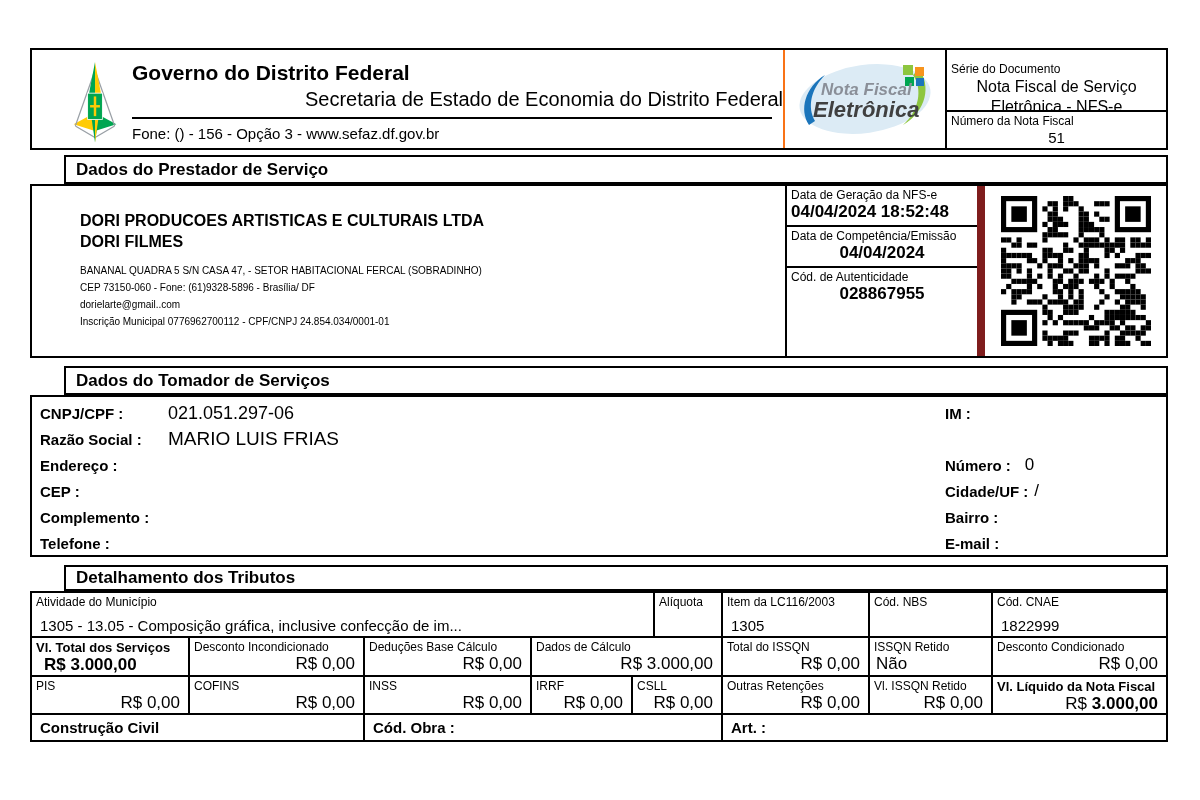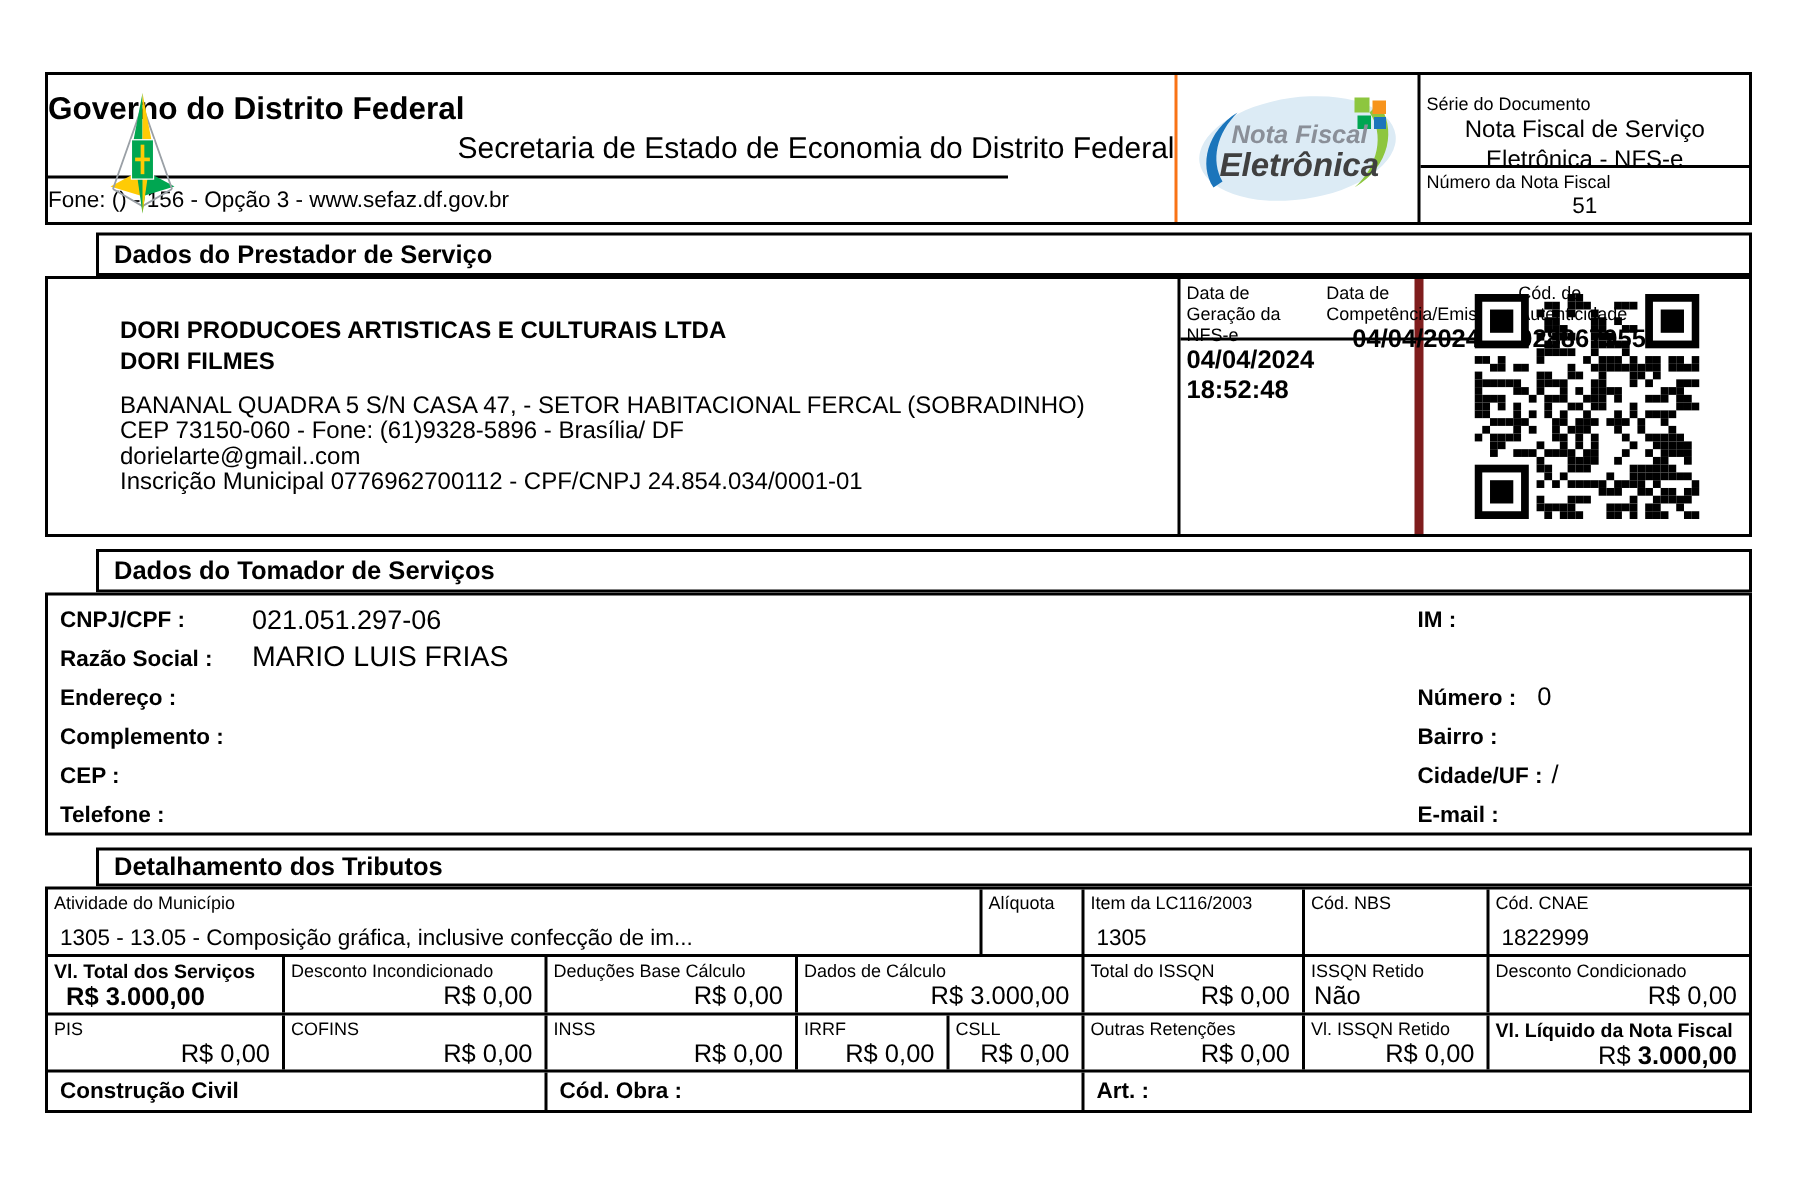--- a/index.html
+++ b/index.html
@@ -4,21 +4,21 @@
 <style>
   * { box-sizing: border-box; margin: 0; padding: 0; }
   html,body { width:1200px; height:800px; background:#fff; overflow:hidden;
     font-family:"Liberation Sans", sans-serif; color:#000; }
   .doc { position:absolute; left:30px; top:48px; width:1138px; }
 
   .box { border:2px solid #000; background:#fff; }
 
   
   .header { display:flex; height:102px; }
-  .h-left { width:751px; position:relative; }
+  .h-left { width:751px; position:relative; padding-left:100px; }
   .gdf-logo { position:absolute; left:38px; top:12px; width:50px; height:82px; }
   .h-title { font-weight:bold; font-size:21px; margin-top:11px; }
   .h-sub   { font-size:20px; margin-top:3px;text-align:right; }
   .h-fone  { font-size:15px; border-top:2px solid #000; margin-top:6px; padding-top:6px; width:640px; }
   .h-logo  { width:162px; border-left:2px solid #f97316; display:flex; align-items:center; justify-content:center;text-align:center; }
   .h-right { width:221px; border-left:2px solid #000; display:flex; flex-direction:column; }
   .h-serie { height:62px; border-bottom:2px solid #000; padding:12px 4px; }
   .h-num   { flex:1; padding:2px 4px; }
   .small-label { font-size:12px; }
   .h-serie-val { font-size:16px; text-align:center; line-height:20px; margin-top:1px; }
@@ -26,23 +26,23 @@
 
   
   .sect { height:29px; margin-top:8px; display:flex; align-items:center; padding-left:10px;
           font-weight:bold; font-size:17px;margin-left:34px; }
   .sect.first { margin-top:5px; }
 
   
   .p-body { display:flex; height:174px; }
   .p-left { width:753px; padding:24px 0 0 48px; }
   .p-name { font-weight:bold; font-size:16px; line-height:21px; }
-  .p-addr { font-size:16px; line-height:17px; margin-top:10px; }
-  .p-mid  { width:164px; border-left:2px solid #000; border-right:6px solid #7f1d1d;
-            display:flex; }
+  .p-addr { font-size:10px; line-height:17px; margin-top:10px; }
+  .p-mid  { width:200px; border-left:2px solid #000; border-right:8px solid #7f1d1d;
+            display:flex; flex-direction:column; }
   .p-cell { border-bottom:2px solid #000; padding:2px 4px; }
   .p-cell:last-child { border-bottom:none; flex:1; }
   .p-val  { font-weight:bold; font-size:17px; }
   .p-val.center { text-align:center; }
   .p-qr   { flex:1; display:flex; align-items:center; justify-content:center; }
 
   
   .t-body { height:162px; padding-top:3px; }
   .t-row  { height:26px; display:flex; padding-left:8px; font-size:15px; align-items:center; }
   .t-lab  { font-weight:bold; display:inline-block; width:128px; flex:none; }
@@ -493,30 +493,30 @@
     </div>
     <div class="t-row">
       <div class="t-left-part">
         <span class="t-lab">Endereço :</span>
       </div>
       <span class="t-rlab">Número :</span>
       <span class="t-rval">0</span>
     </div>
     <div class="t-row">
       <div class="t-left-part">
-        <span class="t-lab">Complemento :</span>
-      </div>
-      <span class="t-rlab">Bairro :</span>
+        <span class="t-lab">CEP :</span>
+      </div>
+      <span class="t-rlab">Cidade/UF :</span>
+      <span class="t-rval" style="margin-left:6px">/</span>
     </div>
     <div class="t-row">
       <div class="t-left-part">
-        <span class="t-lab">CEP :</span>
-      </div>
-      <span class="t-rlab">Cidade/UF :</span>
-      <span class="t-rval" style="margin-left:6px">/</span>
+        <span class="t-lab">Complemento :</span>
+      </div>
+      <span class="t-rlab">Bairro :</span>
     </div>
     <div class="t-row">
       <div class="t-left-part">
         <span class="t-lab">Telefone :</span>
       </div>
       <span class="t-rlab">E-mail :</span>
     </div>
   </div>
 
   <div class="box sect" style="height:26px">Detalhamento dos Tributos</div>

